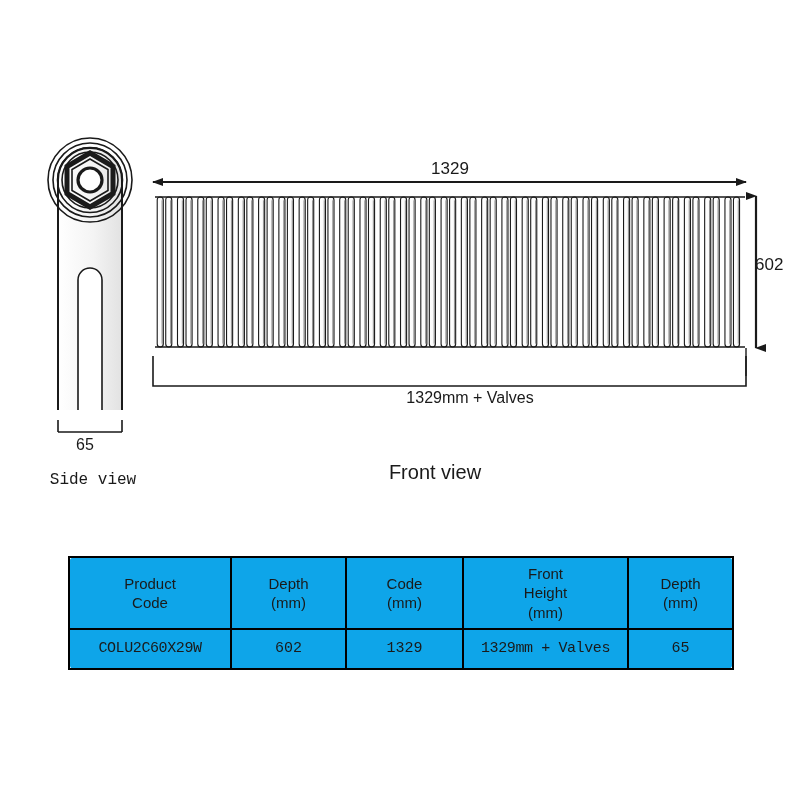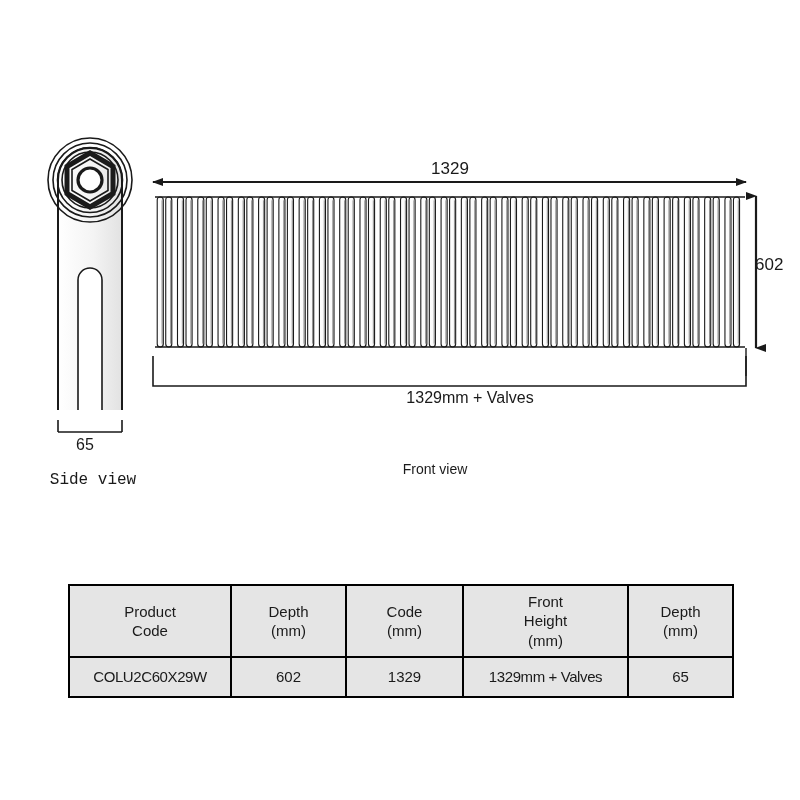--- a/index.html
+++ b/index.html
@@ -53,46 +53,46 @@
   .dim-label-602 {
     left: 755px; top: 256px; width: 46px;
     text-align: left; font-size: 17px;
   }
   .dim-label-pipe {
     left: 330px; top: 390px; width: 280px;
     text-align: center; font-size: 16px;
   }
   .front-view-caption {
     left: 335px; top: 462px; width: 200px;
-    text-align: center; font-size: 14px;
+    text-align: center; font-size: 20px;
   }
 
   
   #spec-table {
     position: absolute;
     left: 68px;
-    top: 584px;
+    top: 556px;
     width: 664px;
     border-collapse: collapse;
     table-layout: fixed;
-    background: #e5e5e5;
+    background: #0ea5e9;
     border-radius: 9px;
   }
   #spec-table td {
     border: 2px solid #000000;
     text-align: center;
     vertical-align: middle;
     font-size: 15px;
     font-family: "Liberation Sans", sans-serif;
     color: #1a1a1a;
     padding: 0 2px;
     line-height: 1.28;
   }
   #spec-table tr.header-row td { height: 70px; }
-  #spec-table tr.data-row td { height: 38px; }
+  #spec-table tr.data-row td { height: 38px; font-family: Liberation Mono, monospace; }
   #spec-table td .ln { display: block; }
   #spec-table col.c0 { width: 162px; }
   #spec-table col.c1 { width: 115px; }
   #spec-table col.c2 { width: 117px; }
   #spec-table col.c3 { width: 165px; }
   #spec-table col.c4 { width: 105px; }
   .cell-tight { letter-spacing: -0.4px; }
 </style>
 </head>
 <body>

